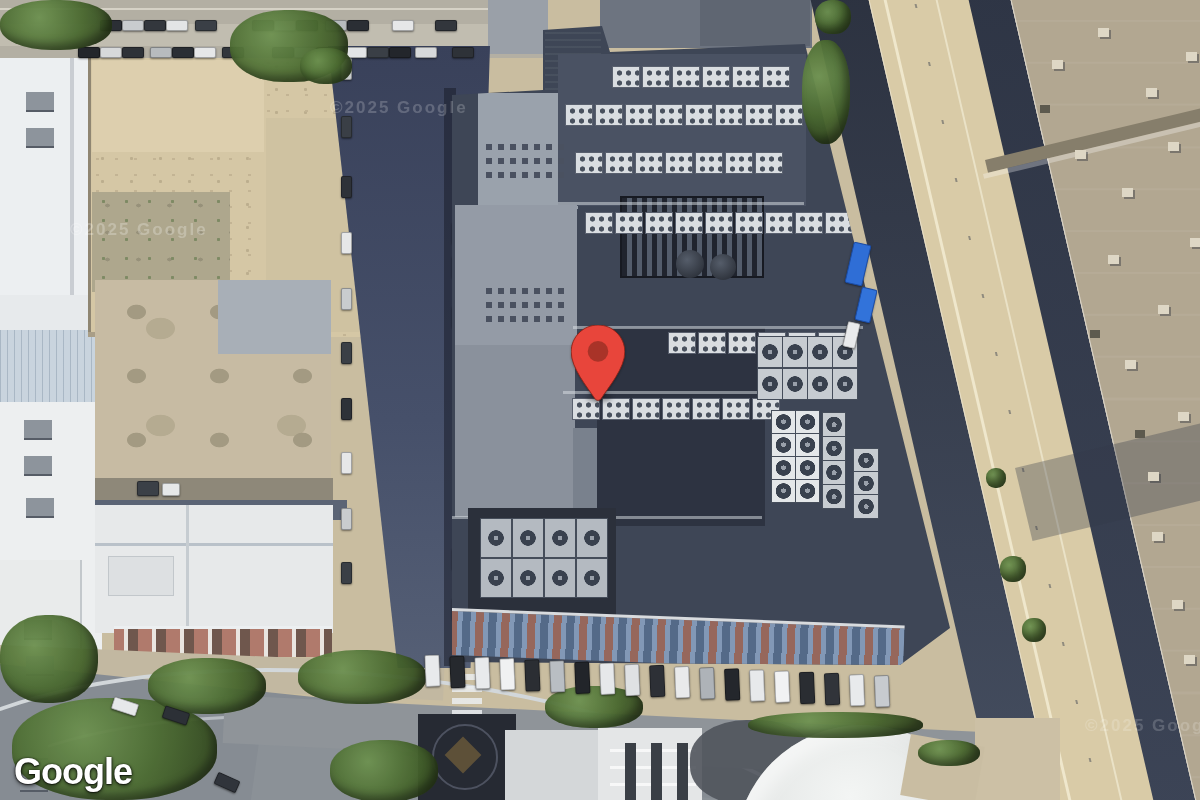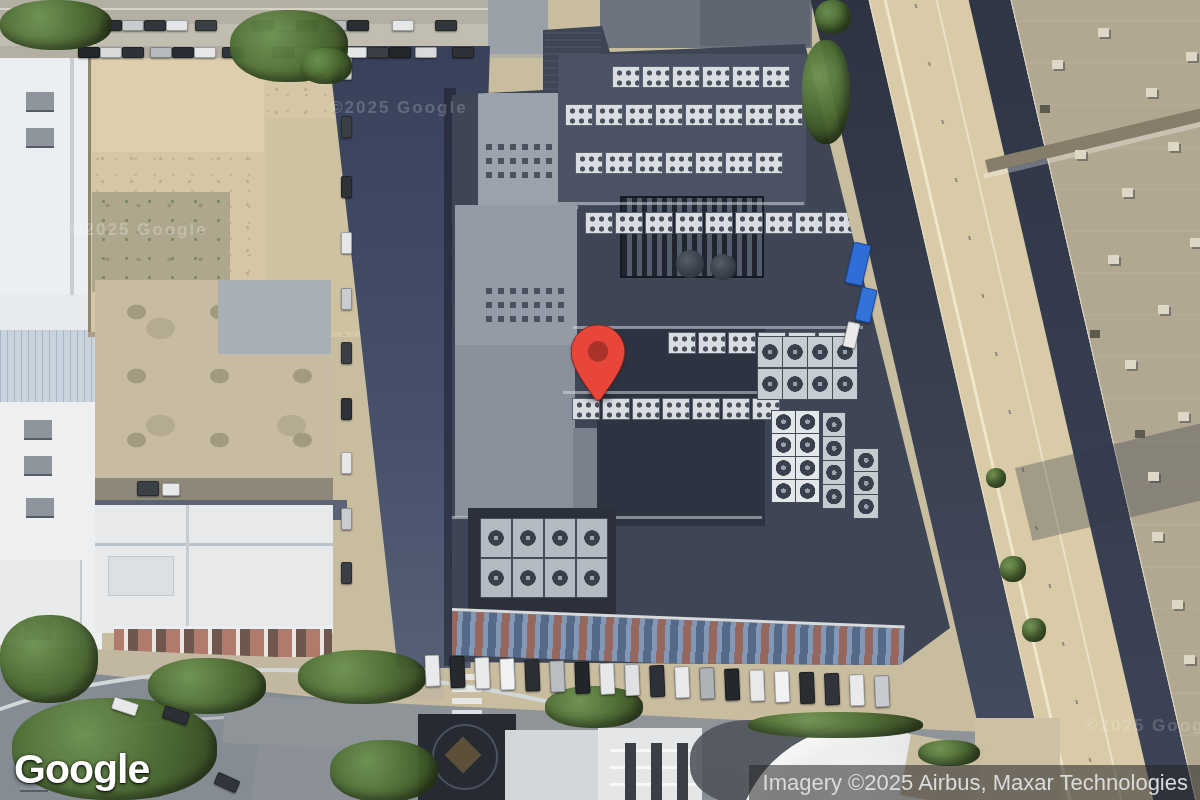--- a/index.html
+++ b/index.html
@@ -12,21 +12,21 @@
   .vstreet{background:linear-gradient(180deg,#39415a 0%,#46506a 60%,#555f75 100%);clip-path:polygon(0 0,100% 0,88% 100%,43% 100%);}
   .complex{background:#3e4656;clip-path:polygon(12px 79px,103px 74px,103px 14px,162px 10px,170px 36px,365px 28px,510px 612px,460px 649px,12px 646px);}
   .skew{transform:skewX(13deg);transform-origin:0 0;}
   .arc{border:4px solid transparent;border-radius:50%;}
   .car{border-radius:2px;box-shadow:0 1px 2px rgba(0,0,0,.45);border:1px solid rgba(0,0,0,.3);}
   .tree{border-radius:46%;background:radial-gradient(circle at 35% 35%,#6d9150,#49682f 55%,#344a20 90%);box-shadow:inset -5px -6px 9px rgba(0,0,0,.4);opacity:.95;}
   .hv{background:#d9dde1;border:1px solid #59606e;background-image:radial-gradient(circle,#49515e 2.3px,transparent 2.9px);background-size:9px 10px;background-position:2px 1px;}
   .fan{border:1px solid #454d5a;background-color:#c7ccd1;background-image:radial-gradient(circle at 50% 50%,#99a0aa 0 2.5px,#39414e 2.5px 7.5px,transparent 8px);}
   .vent{background:#ded7c5;box-shadow:2px 2px 0 rgba(40,45,55,.4);}
   .wm{color:rgba(255,255,255,.25);font-weight:bold;font-size:17px;letter-spacing:2px;white-space:nowrap;pointer-events:none;}
-  .google-logo{position:absolute;left:14px;bottom:10px;color:#fff;font-weight:bold;font-size:41px;line-height:1;letter-spacing:-1px;cursor:pointer;
+  .google-logo{position:absolute;left:14px;bottom:10px;color:#fff;font-weight:bold;font-size:36px;line-height:1;letter-spacing:-1px;cursor:pointer;
     text-shadow:0 1px 1px rgba(0,0,0,.5),0 2px 4px rgba(0,0,0,.55),1px 0 2px rgba(0,0,0,.4),-1px 0 2px rgba(0,0,0,.4);}
   .attribution{position:absolute;right:0;bottom:0;height:35px;background:rgba(36,36,36,.55);color:#dadbdc;font-size:22px;line-height:35px;padding:0 12px 0 14px;white-space:nowrap;}
   .marker{position:absolute;left:571px;top:325px;width:54px;height:76px;cursor:pointer;filter:drop-shadow(0 1px 1px rgba(0,0,0,.35));}
 </style>
 </head>
 <body>
 
 <div class="viewport">
   <div class="imagery">
     <div id="scene">
@@ -307,17 +307,14 @@
     <div class="abs wm" style="left:330px;top:98px;opacity:.8;">©2025 Google</div>
     <div class="abs wm" style="left:1085px;top:716px;opacity:.7;">©2025 Google</div>
 
     <svg class="marker" viewBox="0 0 24 34">
       <path class="pin-body" fill="#E8453B" stroke="#8E2418" stroke-width="0.4" d="M12 0C5.4 0 0 5.4 0 12c0 7.2 7.1 15.6 10.5 20.8.8 1.2 2.2 1.2 3 0C16.9 27.6 24 19.2 24 12 24 5.4 18.6 0 12 0z"></path>
       <circle class="pin-dot" cx="12" cy="11.8" r="4.6" fill="#A93328"></circle>
     </svg>
 
     <div class="google-logo">Google</div>
 
-    <div class="attribution">
-      <span>Imagery ©2025 Airbus, Maxar Technologies</span>
-    </div>
   </div>
 </div>
 
 </body></html>

